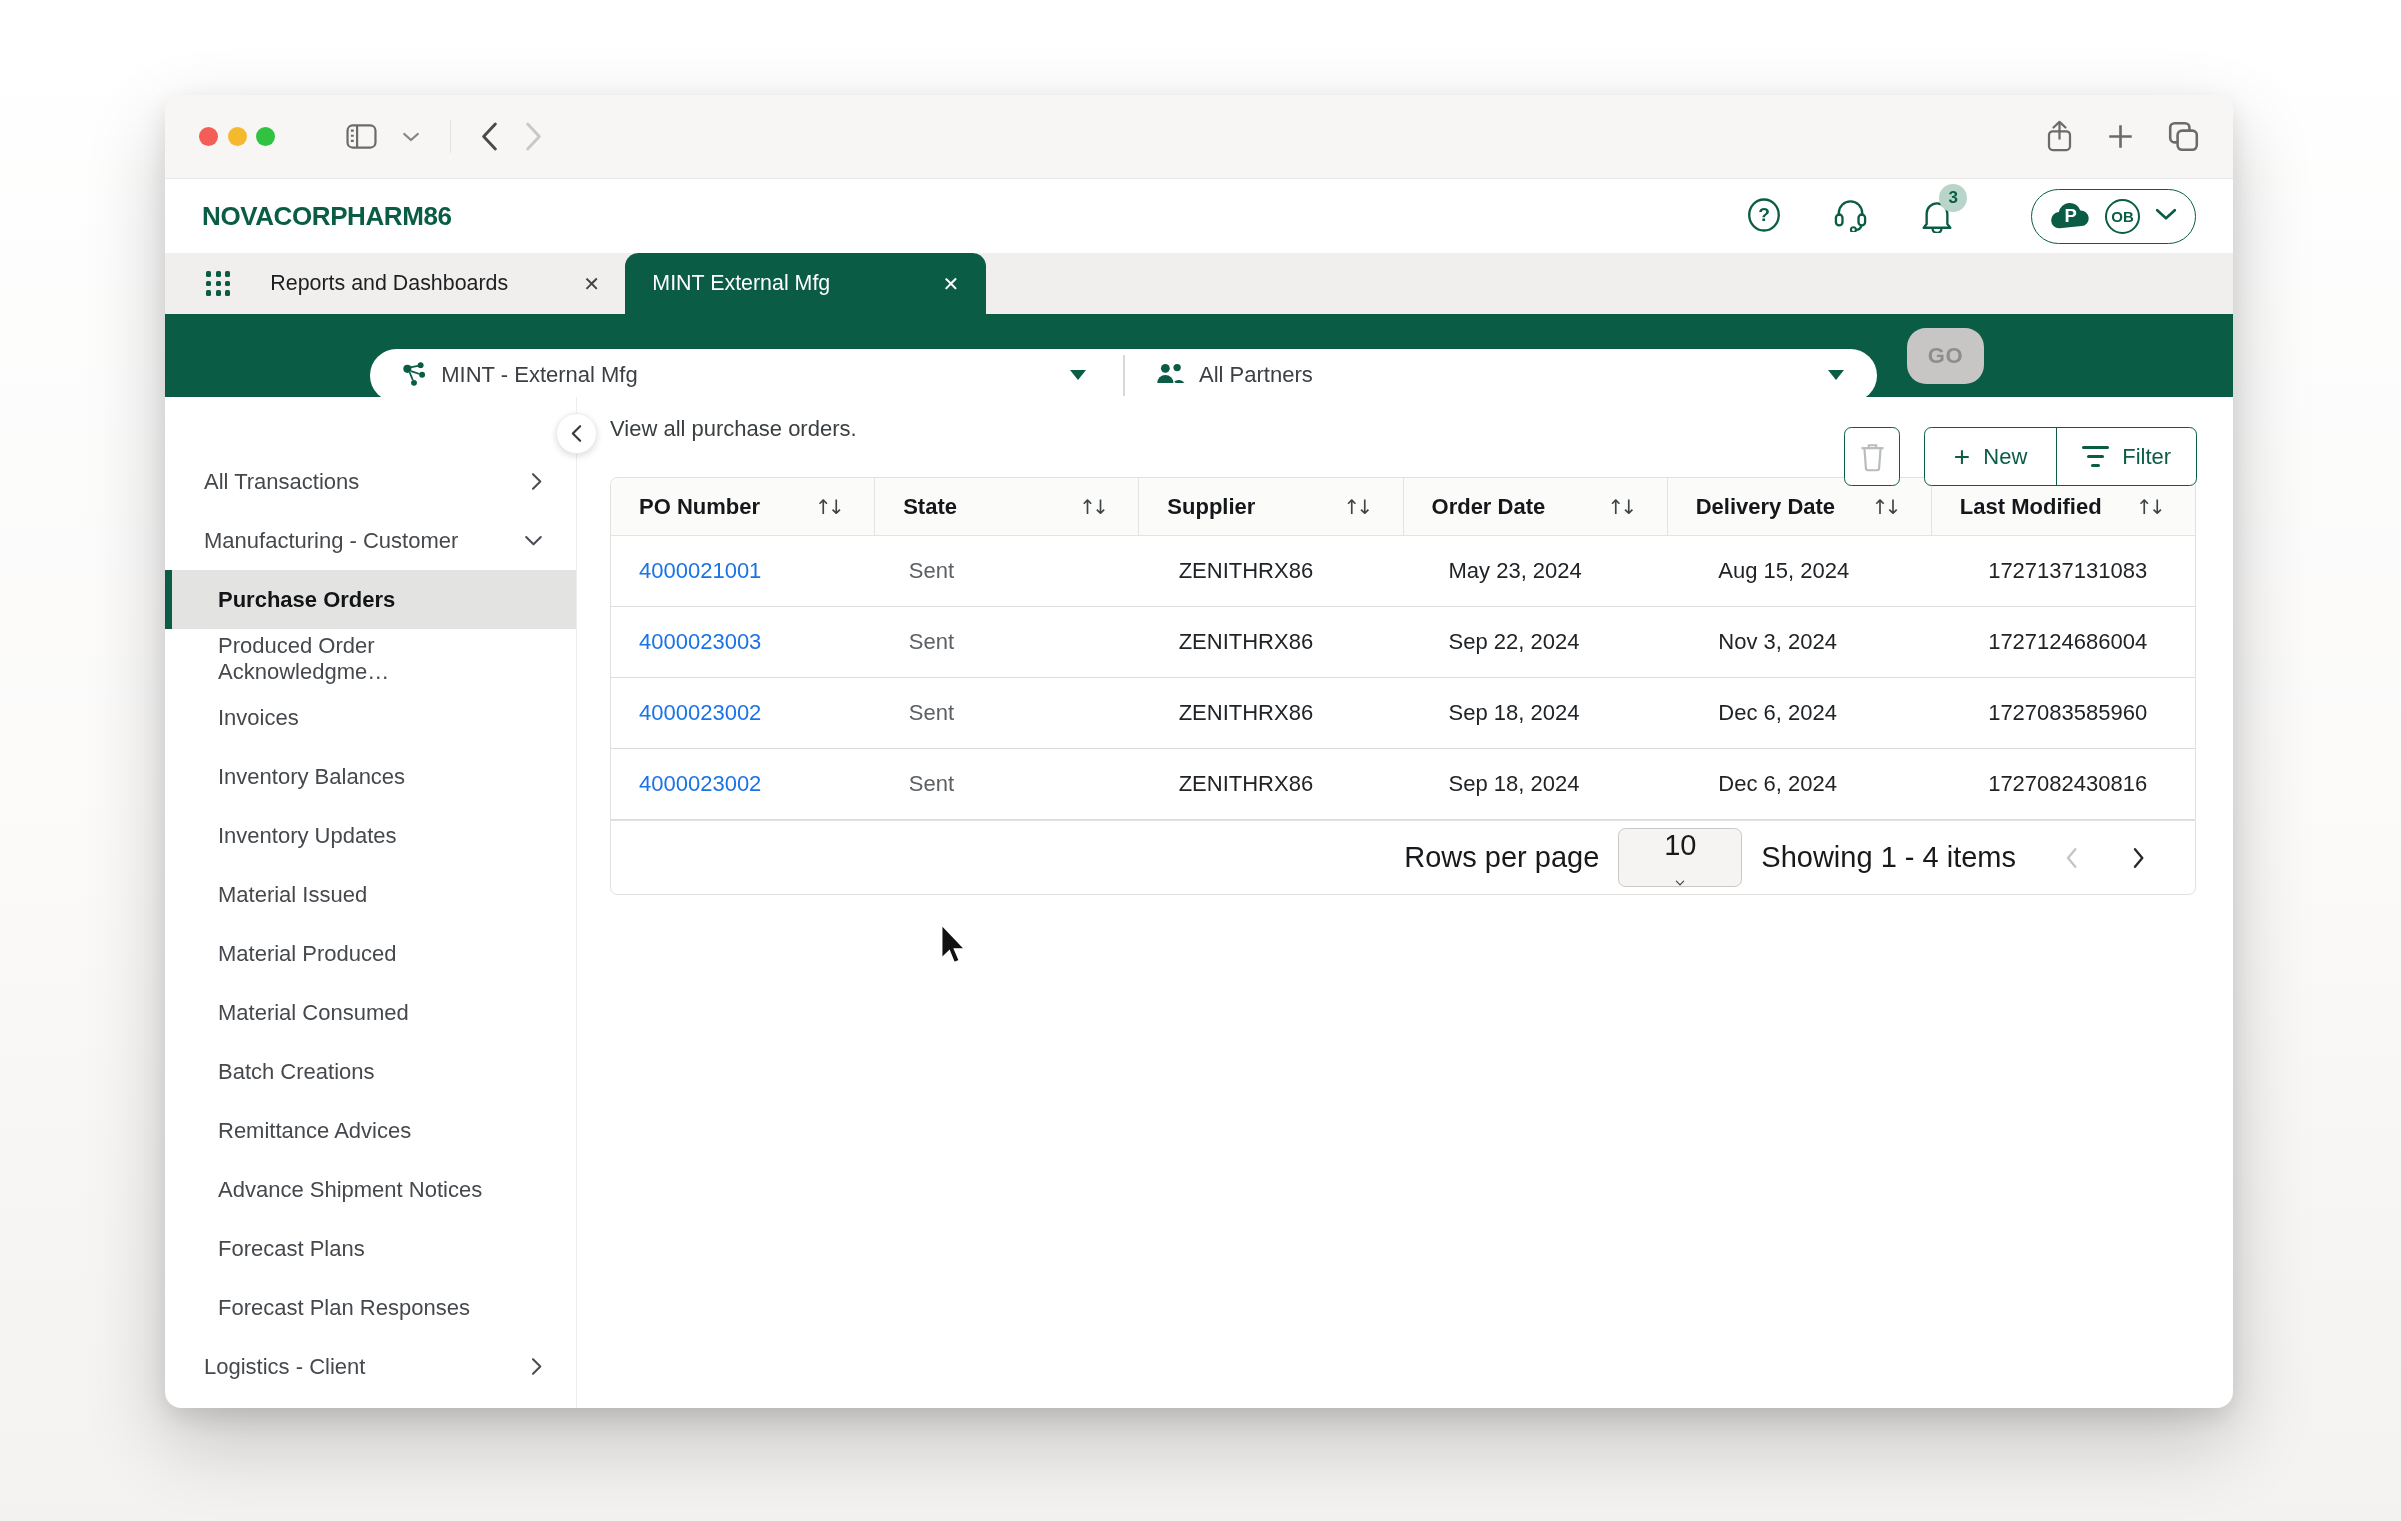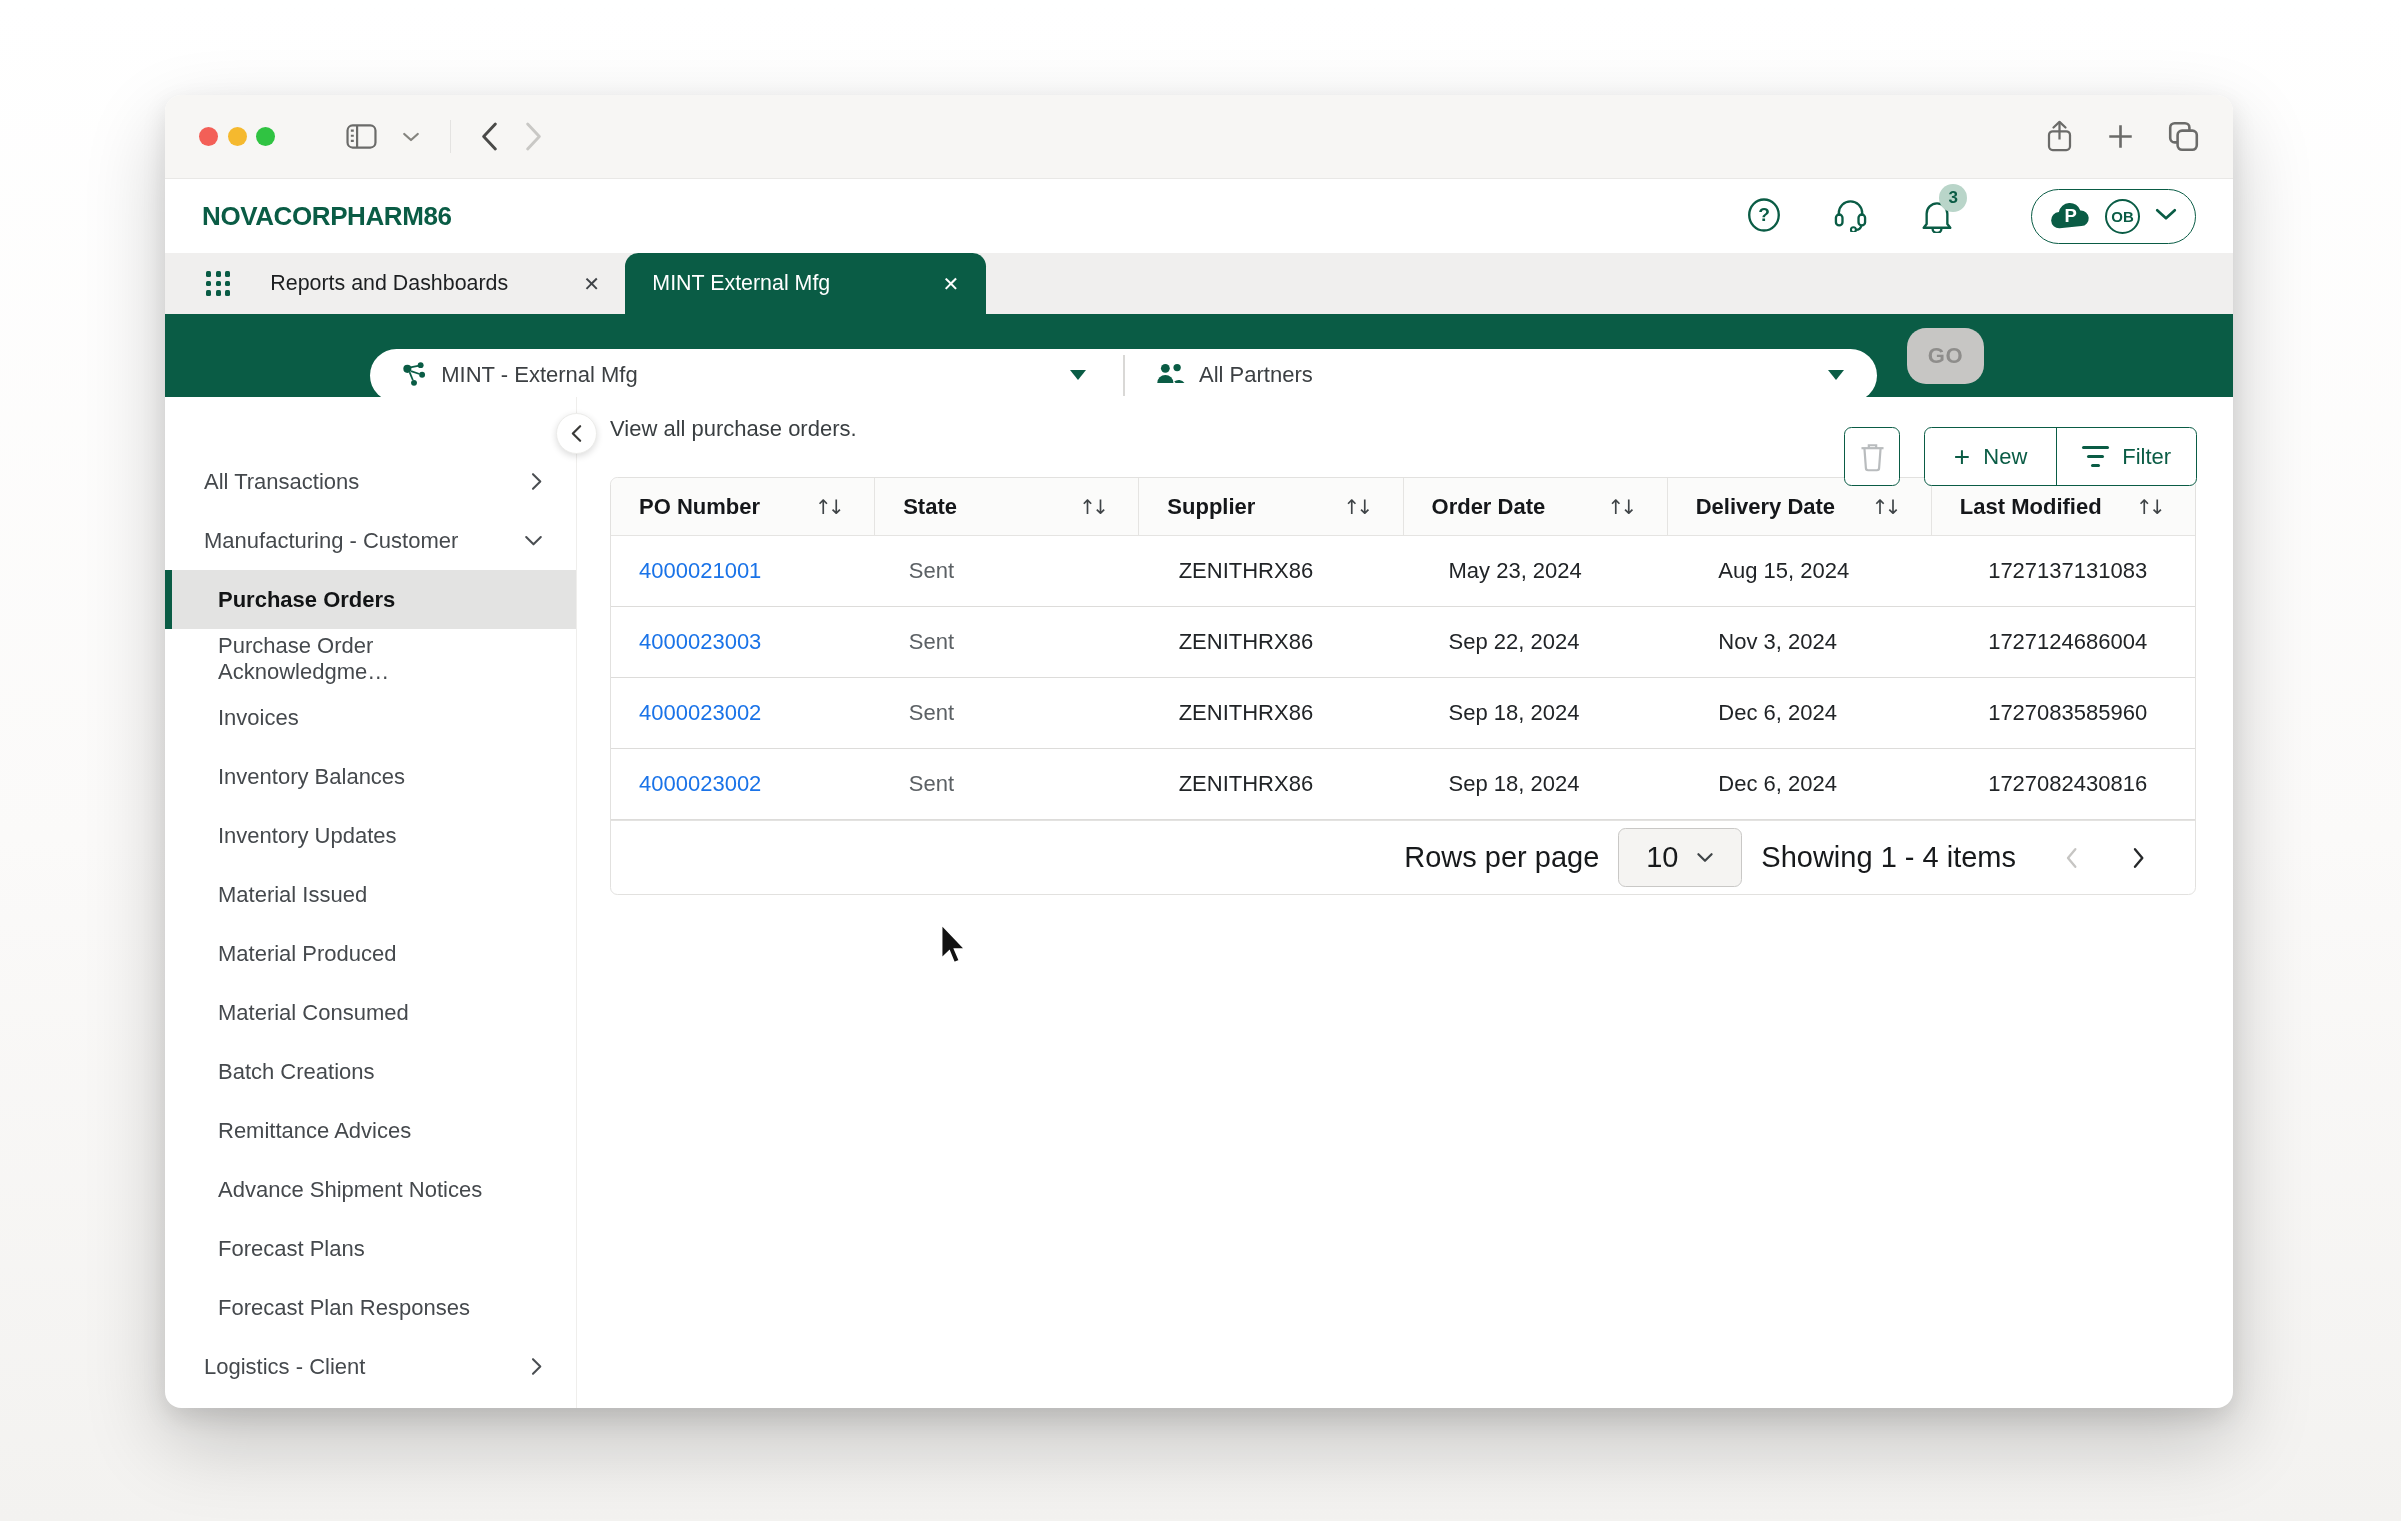--- a/index.html
+++ b/index.html
@@ -100,21 +100,21 @@
   .sort { font-family:"DejaVu Sans", sans-serif; font-size:20px; font-weight:400;
     color:#3f4447; letter-spacing:-3.7px; }
   .tr { display:flex; height:71px; align-items:center; border-bottom:1.5px solid #dddcda;gap:35px; }
   .tr:last-of-type { border-bottom:none; }
   .td { flex:1; padding:0 28px; font-size:22px; color:#212427; }
   .td.link { color:#1a73e8; cursor:pointer; }
   .td.state { color:#5c6165; }
   .tfoot { height:74px; display:flex; align-items:center; justify-content:flex-end;
     border-top:1.5px solid #e3e2e0; padding-right:41px; font-size:29px; color:#17191b; }
   .rpp-select { width:124px; height:59px; margin:0 19px; background:#f5f4f2; border:1.5px solid #c9c8c6;
-    border-radius:7.4px; display:flex; align-items:center; justify-content:center; gap:18px; }
+    border-radius:7.4px; display:flex; align-items:center; justify-content:center; gap:18px;flex-direction:column; }
   .showing { margin-right:41px; }
   .pg-arrow { display:flex; align-items:center; justify-content:center; width:30px; }
   .pg-prev { margin-right:37px; }
   .cursor { position:absolute; left:938px; top:923px; z-index:99; }
 </style>
 </head>
 <body>
 
 <div class="window">
 
@@ -291,21 +291,21 @@
       <div class="sn-item top">
         <span>Manufacturing - Customer</span>
         <svg width="19" height="13.3" viewBox="0 0 26 18">
             <polyline points="3,4 13,14 23,4" fill="none" stroke="#4a4e52" stroke-width="2.8" stroke-linecap="round" stroke-linejoin="round"></polyline>
           </svg>
       </div>
       <div class="sn-item sub selected">
         <span>Purchase Orders</span>
       </div>
       <div class="sn-item sub">
-        <span>Purchase Order Acknowledgme…</span>
+        <span>Produced Order Acknowledgme…</span>
       </div>
       <div class="sn-item sub">
         <span>Invoices</span>
       </div>
       <div class="sn-item sub">
         <span>Inventory Balances</span>
       </div>
       <div class="sn-item sub">
         <span>Inventory Updates</span>
       </div>

